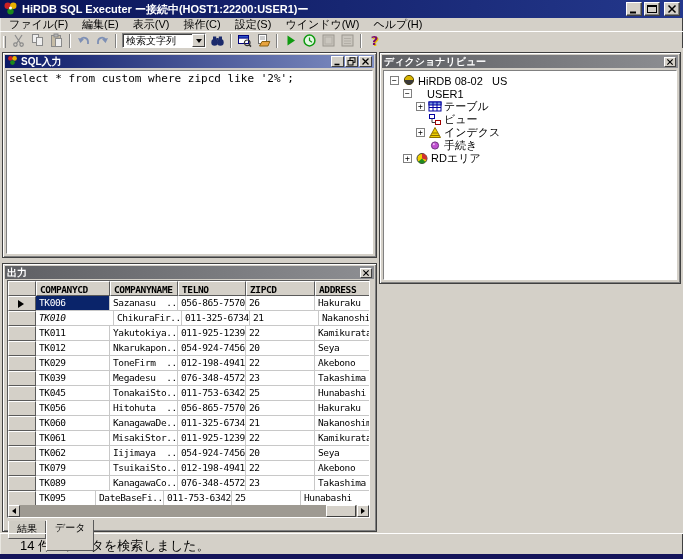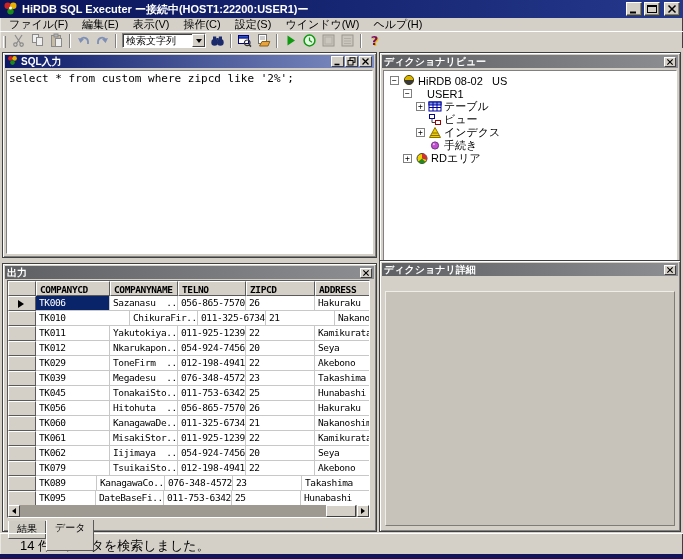--- a/index.html
+++ b/index.html
@@ -370,21 +370,21 @@
             <div class="g-row">
               <span class="rowhdr current" style="width: 28px;"></span>
               <span class="gc sel" style="width: 74px;">TK006</span>
               <span class="gc" style="width: 68px;">Sazanasu  ...</span>
               <span class="gc" style="width: 68px;">056-865-7570</span>
               <span class="gc" style="width: 69px;">26</span>
               <span class="gc" style="width: 72px;">Hakuraku</span>
             </div>
             <div class="g-row">
               <span class="rowhdr" style="width: 28px;"></span>
-              <span class="gc" style="width: 94px;">TK010</span>
+              <span class="gc" style="width: 78px; font-style: italic;">TK010</span>
               <span class="gc" style="width: 68px;">ChikuraFir...</span>
               <span class="gc" style="width: 68px;">011-325-6734</span>
               <span class="gc" style="width: 69px;">21</span>
               <span class="gc" style="width: 72px;">Nakanoshim</span>
             </div>
             <div class="g-row">
               <span class="rowhdr" style="width: 28px;"></span>
               <span class="gc" style="width: 74px;">TK011</span>
               <span class="gc" style="width: 68px;">Yakutokiya...</span>
               <span class="gc" style="width: 68px;">011-925-1239</span>
@@ -458,21 +458,21 @@
             <div class="g-row">
               <span class="rowhdr" style="width: 28px;"></span>
               <span class="gc" style="width: 74px;">TK079</span>
               <span class="gc" style="width: 68px;">TsuikaiSto...</span>
               <span class="gc" style="width: 68px;">012-198-4941</span>
               <span class="gc" style="width: 69px;">22</span>
               <span class="gc" style="width: 72px;">Akebono</span>
             </div>
             <div class="g-row">
               <span class="rowhdr" style="width: 28px;"></span>
-              <span class="gc" style="width: 61px;">TK089</span>
+              <span class="gc" style="width: 74px;">TK089</span>
               <span class="gc" style="width: 68px;">KanagawaCo...</span>
               <span class="gc" style="width: 68px;">076-348-4572</span>
               <span class="gc" style="width: 69px;">23</span>
               <span class="gc" style="width: 72px;">Takashima</span>
             </div>
             <div class="g-row">
               <span class="rowhdr" style="width: 28px;"></span>
               <span class="gc" style="width: 60px;">TK095</span>
               <span class="gc" style="width: 68px;">DateBaseFi...</span>
               <span class="gc" style="width: 68px;">011-753-6342</span>
@@ -485,31 +485,20 @@
           <span class="sb-thumb"></span>
           <span class="sb-btn sb-right"></span>
         </div>
       </div>
       <div class="tab-strip" id="tabs">
           <span class="tab">結果</span>
           <span class="tab active">データ</span>
         </div>
     </div>
 
-    <div id="dict-detail" class="panel">
-      <div class="child-title gray-title">
-        <span>ディクショナリ詳細</span>
-        <span class="xbtn">
-            <svg width="8" height="8" viewBox="0 0 9 9">
-              <path d="M1.5 1.5 L7.5 7.5 M7.5 1.5 L1.5 7.5" stroke="#000" stroke-width="1.3"></path>
-            </svg>
-          </span>
-      </div>
-      <div class="detail-body"></div>
-    </div>
 
   </div>
 
   <div class="statusbar">
     <span>14 件のデータを検索しました。</span>
   </div>
   <div class="bottom-frame"></div>
 
 </div>
 

